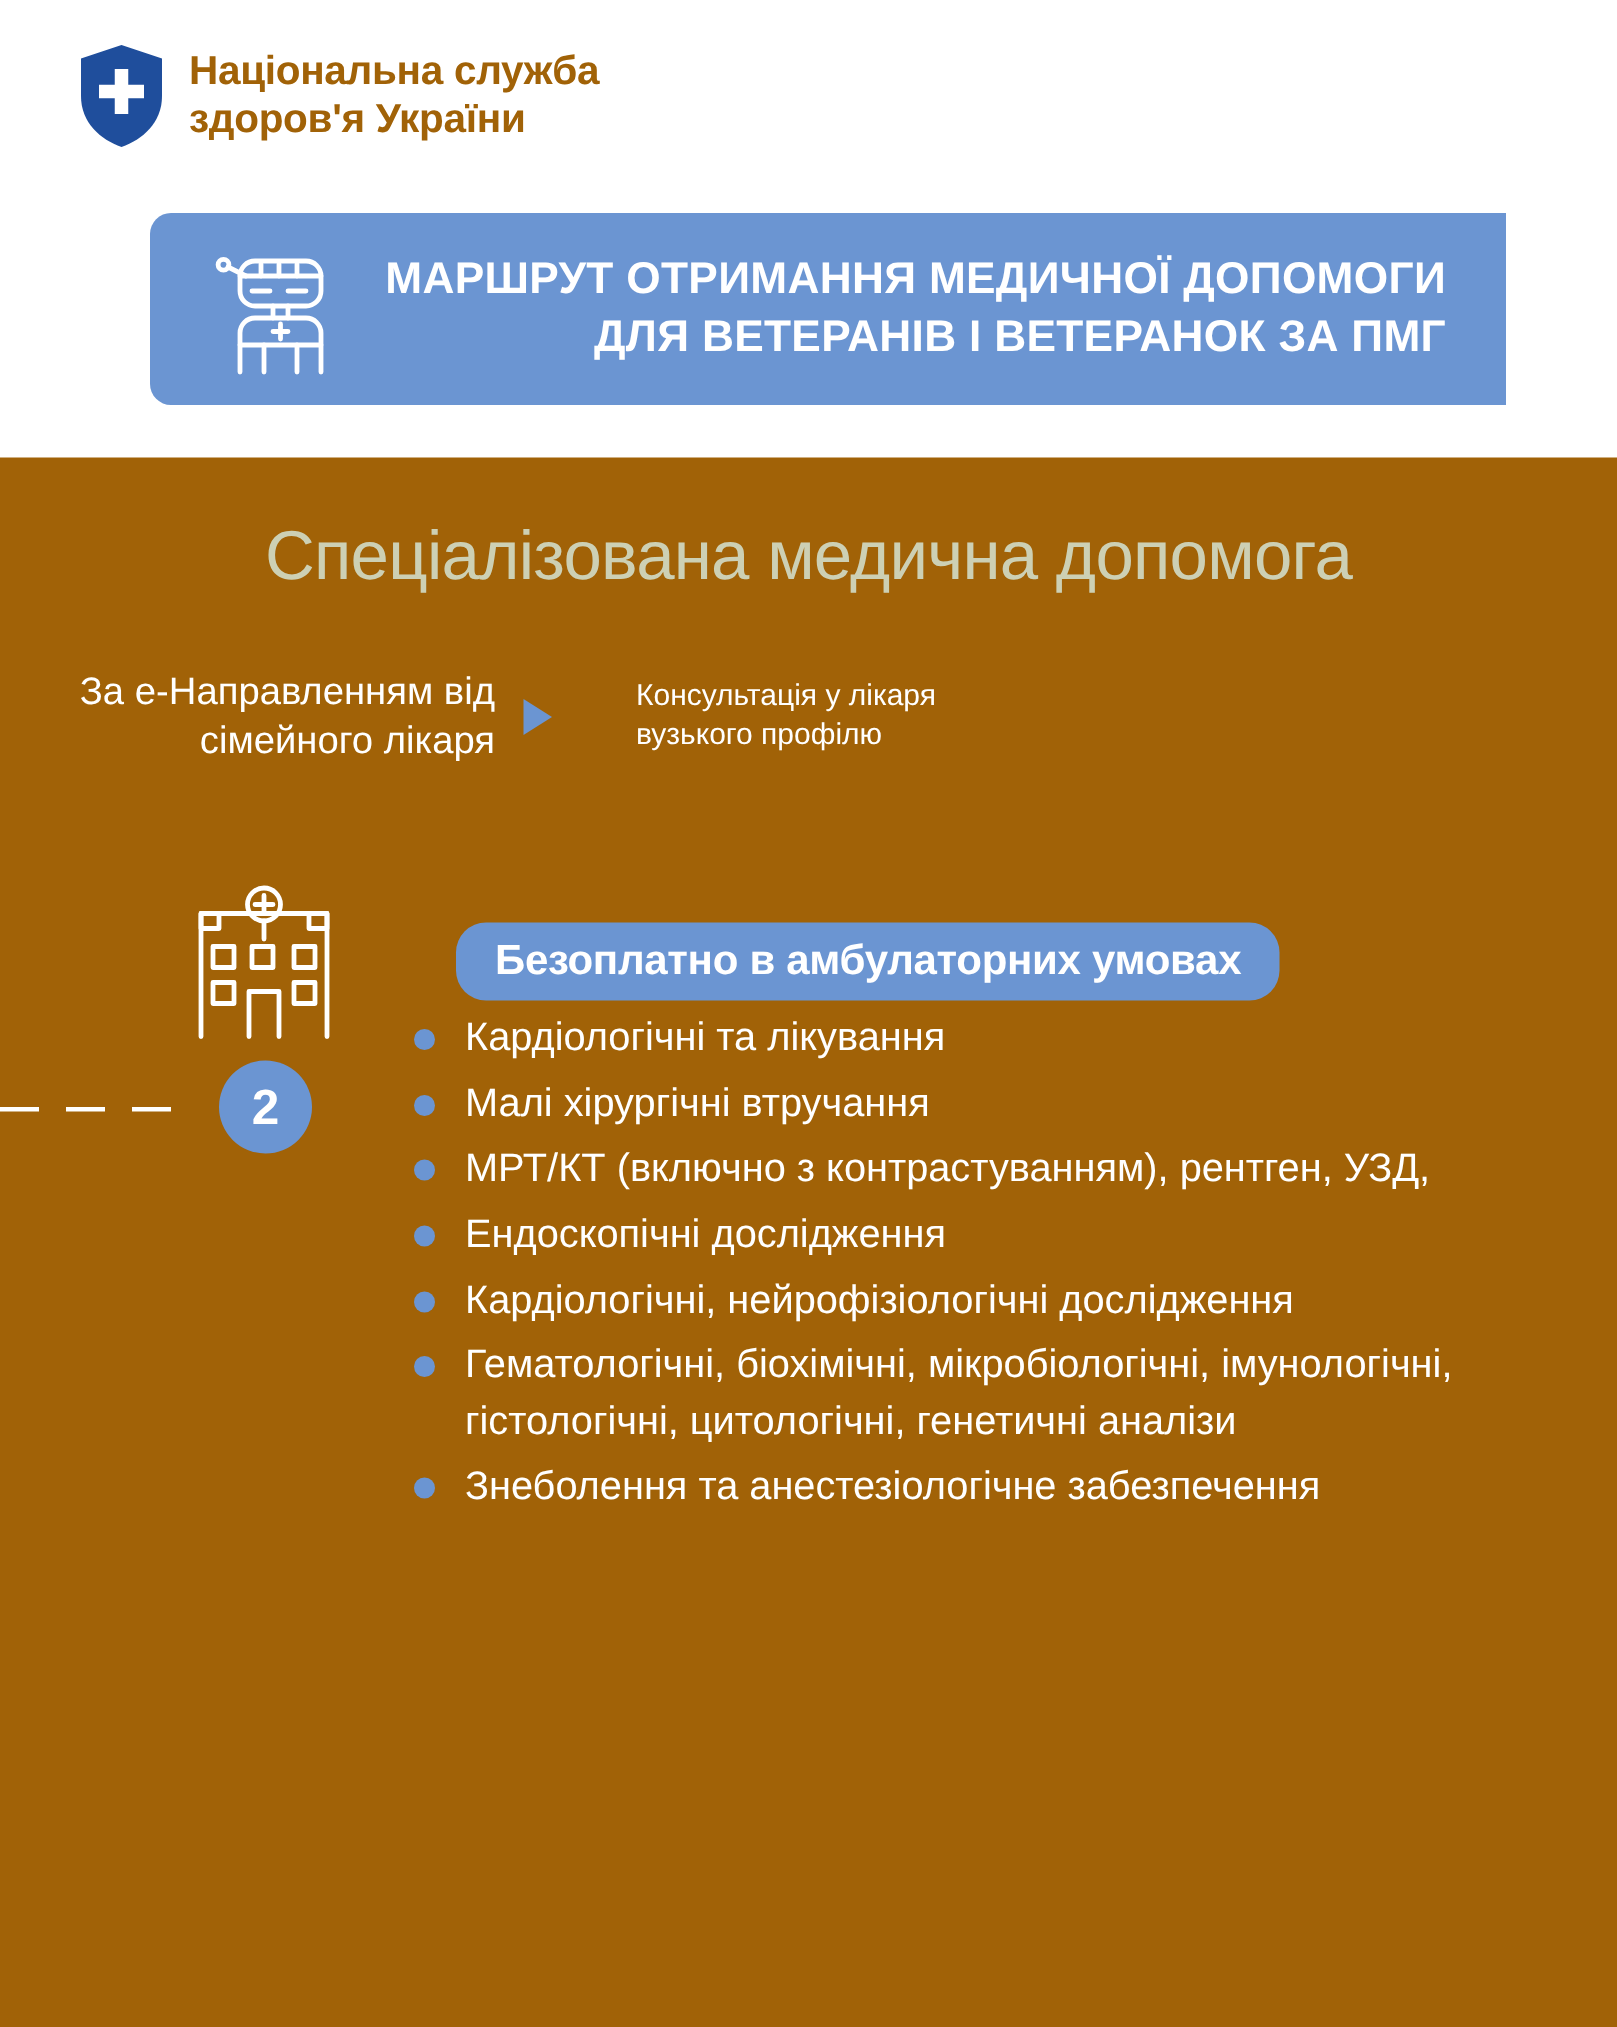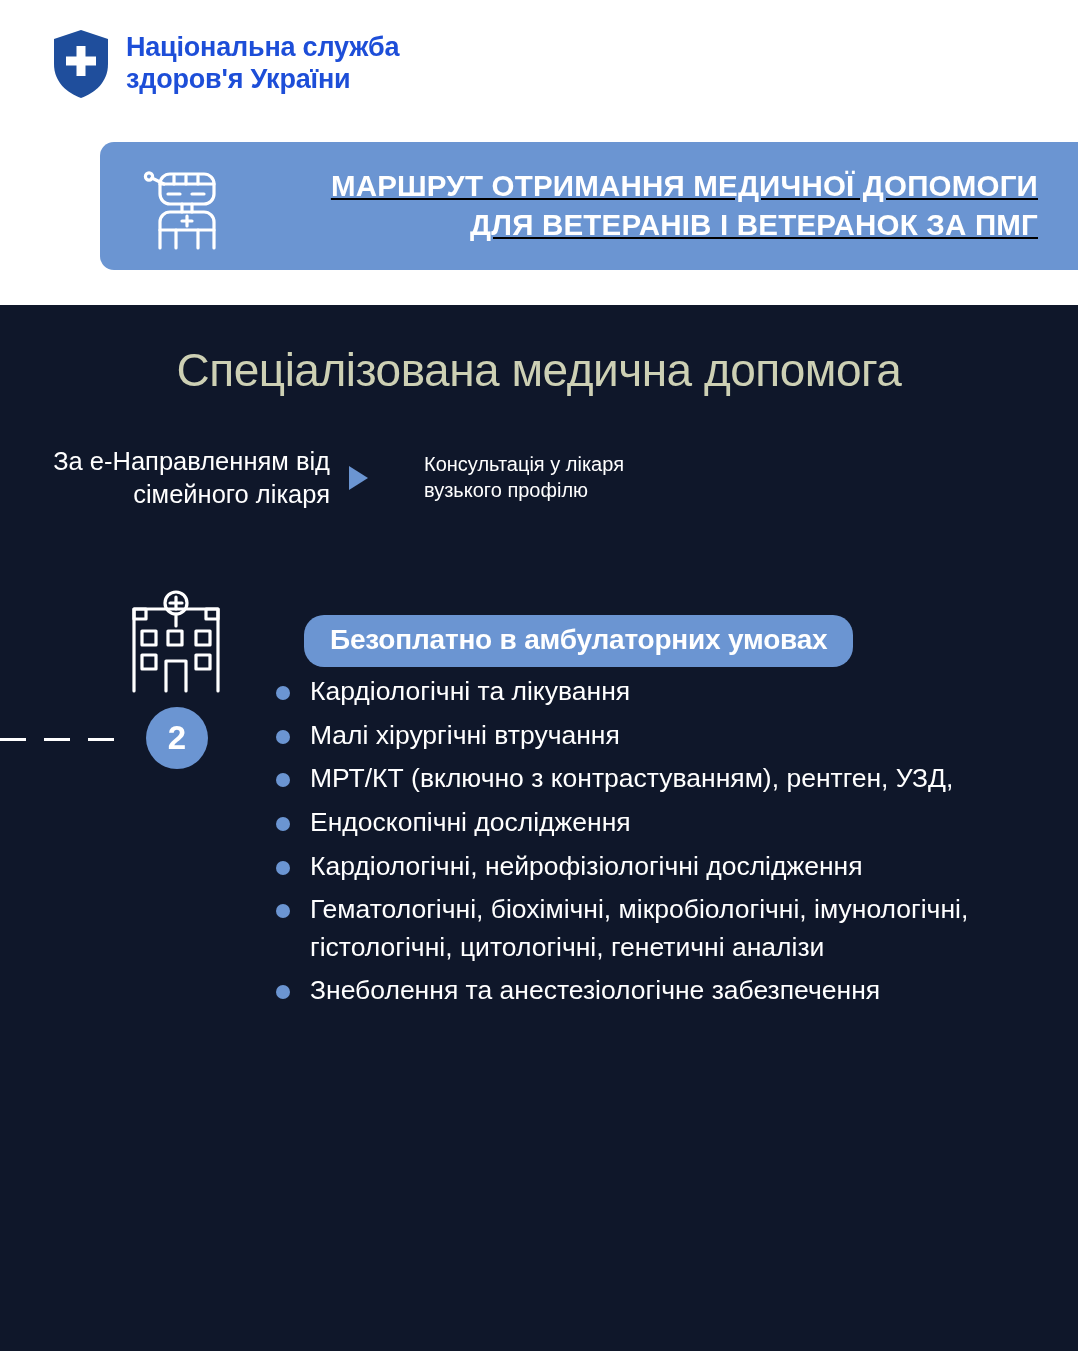--- a/index.html
+++ b/index.html
@@ -26,37 +26,36 @@
   }
   .shield {
     width: 58px;
     height: 72px;
     position: relative;
   }
   .logo-text {
     font-size: 27px;
     line-height: 1.18;
     font-weight: bold;
-    color: #1d4ed8;
+    color: #a16207;
     letter-spacing: -0.2px;
     white-space: pre-line;
   }
 
   
   .banner {
     position: absolute;
     top: 142px;
     left: 100px;
-    width: 978px;
+    width: 904px;
     height: 128px;
     background: #6b95d2;
     border-radius: 14px 0 0 14px;
     display: flex;
     align-items: center;
-    text-decoration: underline;
   }
   .banner-icon {
     width: 120px;
     min-width: 120px;
     height: 100px;
     margin-left: 26px;
     display: flex;
     align-items: center;
     justify-content: center;
   }
@@ -72,21 +71,21 @@
     white-space: pre-line;
   }
 
   
   .olive {
     position: absolute;
     top: 305px;
     left: 0;
     width: 1078px;
     height: 1046px;
-    background: #0f172a;
+    background: #a16207;
   }
 
   .section-title {
     position: absolute;
     top: 38px;
     left: 0;
     width: 1078px;
     text-align: center;
     color: #cdd0b4;
     font-size: 46px;

